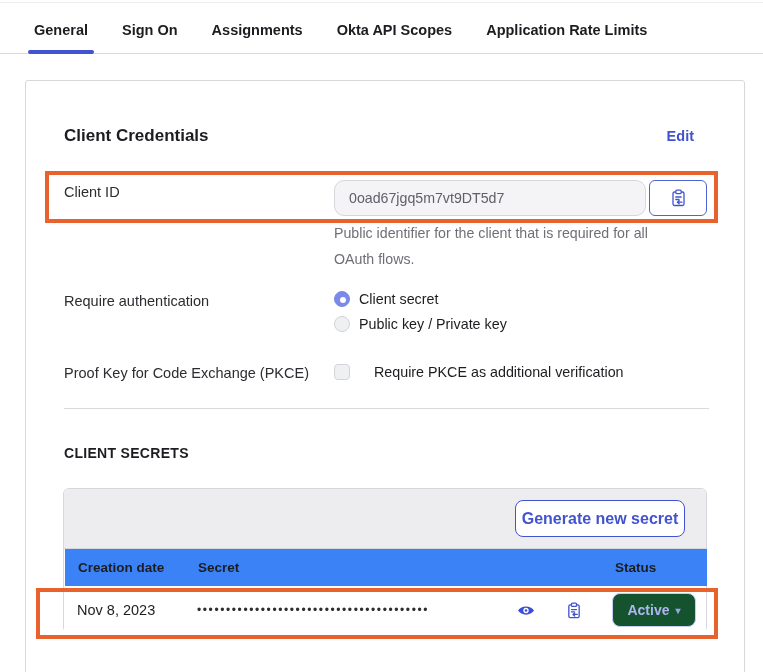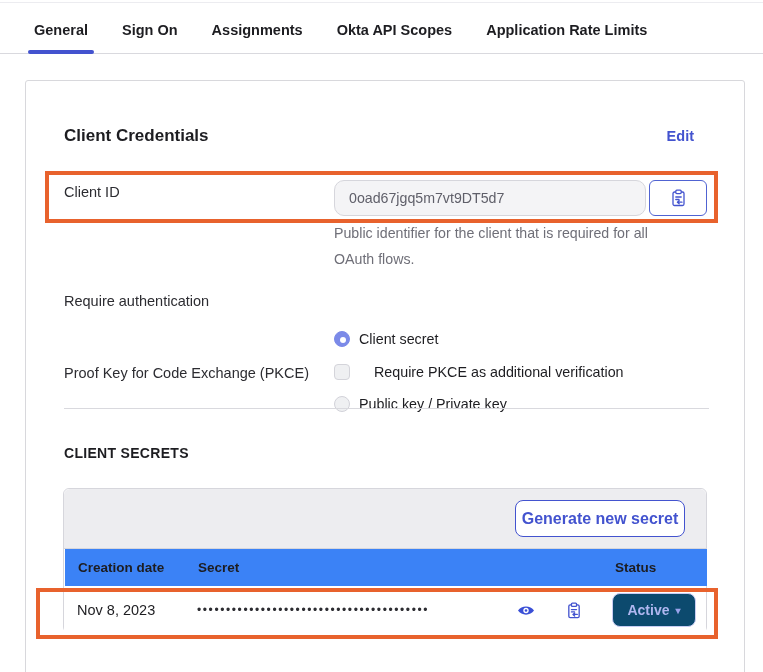--- a/index.html
+++ b/index.html
@@ -50,21 +50,21 @@
     position:absolute; left:623px; top:99px; width:58px; height:36px;
     background:#fff; border:1px solid #5063d2; border-radius:6px;
     display:flex; align-items:center; justify-content:center; cursor:pointer;
   }
   .help-text {
     position:absolute; left:308px; top:139px; width:348px;
     font-size:14.2px; line-height:26px; color:#6f6f78;
   }
 
   .radio-group { position:absolute; left:308px; top:210px; display:flex; flex-direction:column; gap:9px; }
-  .radio-row { display:flex; align-items:center; gap:9px; cursor:pointer;margin-top:40px; }
+  .radio-row { display:flex; align-items:center; gap:9px; cursor:pointer; }
   .radio {
     width:16px; height:16px; border-radius:50%;
     background:#eff0f2; border:1px solid #d2d2d9; flex:0 0 auto;
   }
   .radio.selected {
     background:#7b8ae8; border-color:#7b8ae8; position:relative;
   }
   .radio.selected::after {
     content:""; position:absolute; left:5px; top:5px; width:6px; height:6px;
     border-radius:50%; background:#fff;
@@ -107,21 +107,21 @@
   .cell-date { position:absolute; left:13px; top:0; height:48px; display:flex; align-items:center; font-size:14.5px; color:#1d1d21; }
   .cell-dots {
     position:absolute; left:133px; top:0; height:48px; display:flex; align-items:center;
     font-size:12px; letter-spacing:1.6px; color:#2c2c31; white-space:nowrap;
   }
   .icon-btn { position:absolute; top:0; height:48px; display:flex; align-items:center; cursor:pointer; }
   .eye-btn  { left:453px; }
   .clip-btn { left:502px; }
   .status-btn {
     position:absolute; left:548px; top:7px; width:84px; height:34px;
-    background:#0c4a6e; border:1.5px solid #c8cdf4; border-radius:8px;
+    background:#14532d; border:1.5px solid #c8cdf4; border-radius:8px;
     display:flex; align-items:center; justify-content:center; gap:6px;
     color:#b0b7f0; font-size:14px; font-weight:700; cursor:default;
     font-family:"Liberation Sans", sans-serif;
   }
   .caret { font-size:10px; color:#9aa3ec; }
 
   
   .hl { position:absolute; border:4px solid #e8622d; z-index:10; pointer-events:none; }
   .hl-clientid { left:45px; top:171px; width:673px; height:52px; }
   .hl-secret   { left:36px; top:588px; width:682px; height:51px; }

